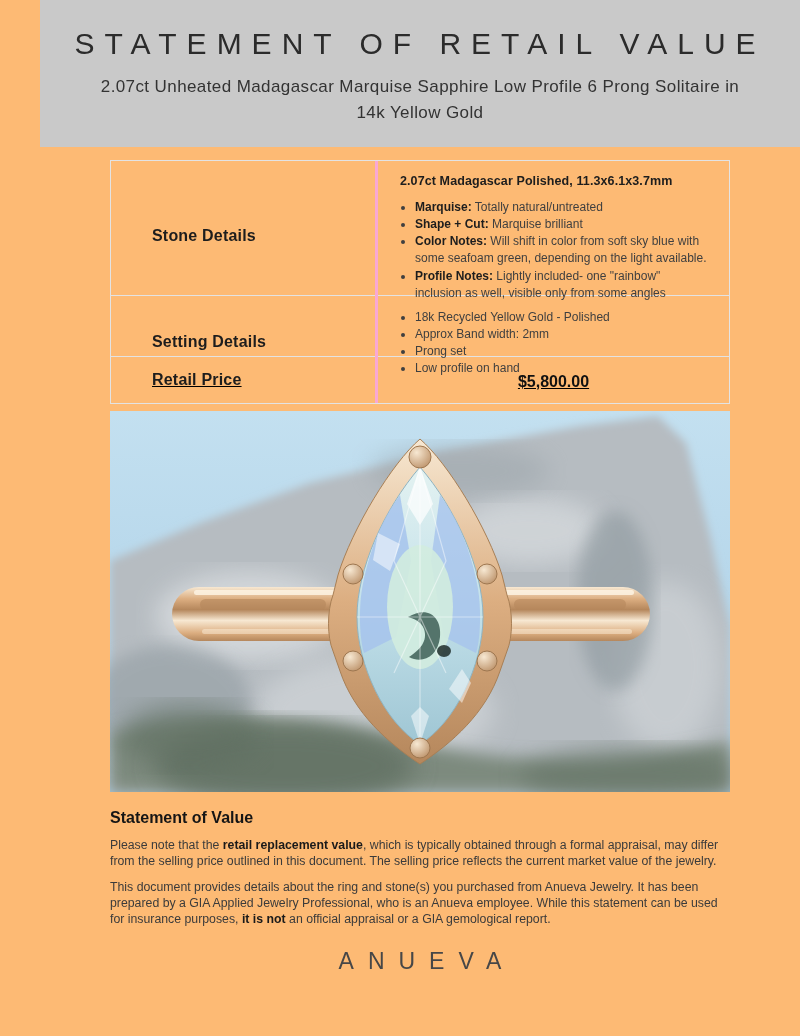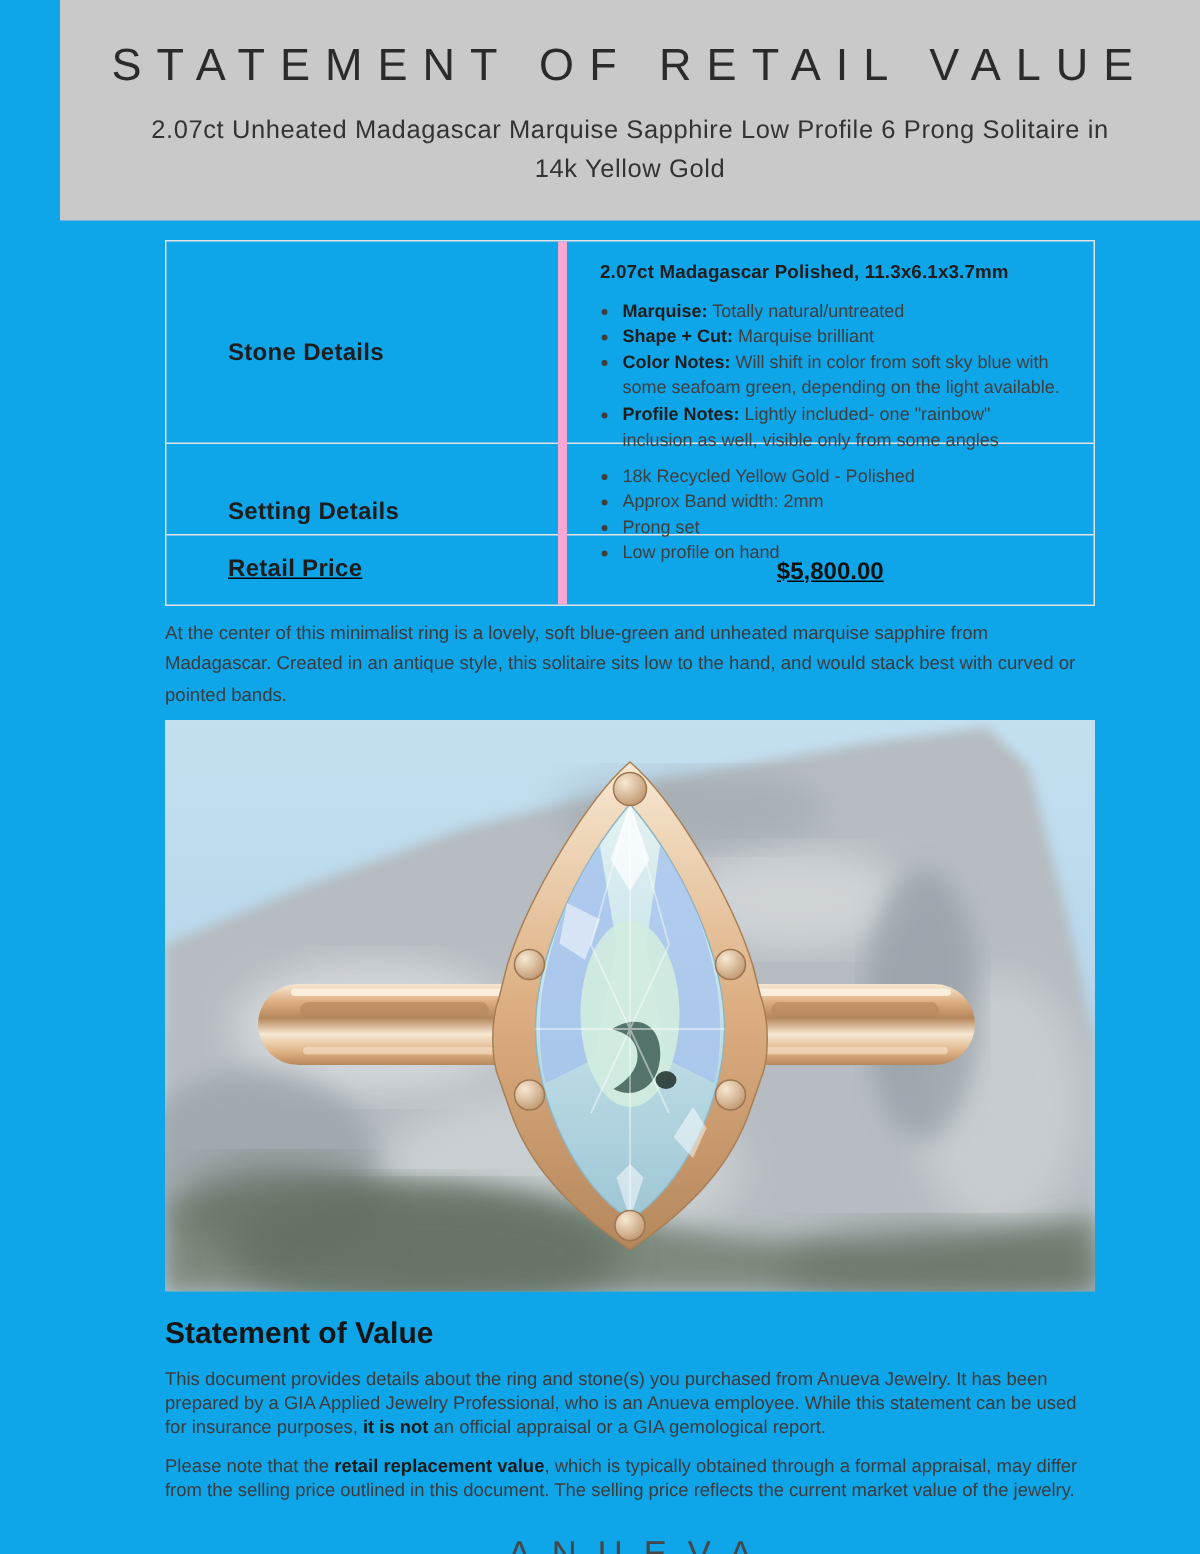--- a/index.html
+++ b/index.html
@@ -1,31 +1,31 @@
 <!DOCTYPE html>
 <html><head>
 <meta charset="utf-8">
 <style>
   * { margin:0; padding:0; box-sizing:border-box; }
   body { background:#ffffff; font-family:"Liberation Sans", sans-serif; }
-  .page { width:800px; height:1036px; background:#0ea5e9; overflow:hidden;padding-left:40px; }
+  .page { width:800px; height:1036px; background:#fdba74; overflow:hidden;padding-left:40px; }
 
   
   .hero { background:#c9c9c9; height:147px; text-align:center; padding-top:27px; }
   .hero-title { font-size:30px; font-weight:300; letter-spacing:10px; color:#2b2b2b; }
   .hero-subtitle { margin:13px auto 0; width:640px; font-size:17px; letter-spacing:0.4px;
                    line-height:1.5; color:#333333; font-weight:400; }
 
   .content { width:620px; margin:13px auto 0; }
 
   
   .spec-table { border:1px solid #e3e3e3; }
   .spec-row { display:grid; grid-template-columns:267px 351px; }
   .spec-row + .spec-row { border-top:1px solid #e3e3e3; }
-  .cell-label { border-right:6px solid #f9a8d4; display:flex; align-items:center;
+  .cell-label { border-right:3px solid #f9a8d4; display:flex; align-items:center;
                 padding-left:41px; font-size:16px; font-weight:700; color:#1d1d1d; letter-spacing:0.2px; }
   .cell-value { padding:13px 22px 10px 22px; color:#3f3f3f; }
   .row-stone { height:134px; }
   .row-setting { height:61px; }
   .row-price { height:47px;text-decoration:underline; }
   .value-heading { font-size:12.5px; font-weight:700; color:#1d1d1d; letter-spacing:0.1px; }
   .cell-value ul { margin:11px 0 0 0; padding-left:15px; list-style:disc; }
   .row-setting .cell-value ul { margin-top:0; }
   .cell-value li { font-size:12px; line-height:1.43; color:#3f3f3f; }
   .cell-value li b { color:#1d1d1d; }
@@ -35,21 +35,21 @@
 
   
   .description { margin-top:8px; font-size:12.4px; line-height:1.65; color:#3b3b3b; }
 
   
   .photo-frame { margin-top:7px; width:620px; height:381px; }
   .photo-frame svg { display:block; }
 
   
   .sov { margin-top:17px; }
-  .sov-heading { font-size:20px; font-weight:700; color:#151515; }
+  .sov-heading { font-size:16px; font-weight:700; color:#151515; }
   .sov p { margin-top:10px; font-size:12.3px; line-height:16px; color:#3b3b3b; }
   .sov p b { color:#1a1a1a; }
 
   
   .footer { text-align:center; margin-top:21px; }
   .brand { font-size:23px; font-weight:300; letter-spacing:14px; color:#474747; padding-left:14px; }
 </style>
 </head>
 <body>
 
@@ -89,21 +89,20 @@
         </div>
       </div>
 
       <div class="spec-row row-price">
         <div class="cell-label">Retail Price</div>
         <div class="cell-value cell-price">$5,800.00</div>
       </div>
 
     </div>
 
-    <p class="description">At the center of this minimalist ring is a lovely, soft blue-green and unheated marquise sapphire from Madagascar. Created in an antique style, this solitaire sits low to the hand, and would stack best with curved or pointed bands.</p>
 
     <div class="photo-frame">
       <svg width="620" height="381" viewBox="0 0 620 381" xmlns="http://www.w3.org/2000/svg">
         <defs>
           <linearGradient id="skyGrad" x1="0" y1="0" x2="0" y2="1">
             <stop offset="0" stop-color="#c3e0f0"></stop>
             <stop offset="1" stop-color="#a9cde5"></stop>
           </linearGradient>
           <linearGradient id="goldBand" x1="0" y1="0" x2="0" y2="1">
             <stop offset="0" stop-color="#f7e8d2"></stop>
@@ -192,22 +191,22 @@
           <circle cx="377" cy="163" r="10" fill="url(#prongGrad)"></circle>
           <circle cx="243" cy="250" r="10" fill="url(#prongGrad)"></circle>
           <circle cx="377" cy="250" r="10" fill="url(#prongGrad)"></circle>
           <circle cx="310" cy="337" r="10" fill="url(#prongGrad)"></circle>
         </g>
       </svg>
     </div>
 
     <div class="sov">
       <div class="sov-heading">Statement of Value</div>
+      <p><span>Please note that the </span><b>retail replacement value</b><span>, which is typically obtained through a formal appraisal, may differ from the selling price outlined in this document. The selling price reflects the current market value of the jewelry.</span></p>
       <p><span>This document provides details about the ring and stone(s) you purchased from Anueva Jewelry. It has been prepared by a GIA Applied Jewelry Professional, who is an Anueva employee. While this statement can be used for insurance purposes, </span><b>it is not</b><span> an official appraisal or a GIA gemological report.</span></p>
-      <p><span>Please note that the </span><b>retail replacement value</b><span>, which is typically obtained through a formal appraisal, may differ from the selling price outlined in this document. The selling price reflects the current market value of the jewelry.</span></p>
     </div>
 
     <div class="footer">
       <div class="brand">ANUEVA</div>
 
     </div>
 
   </div>
 </div>
 

